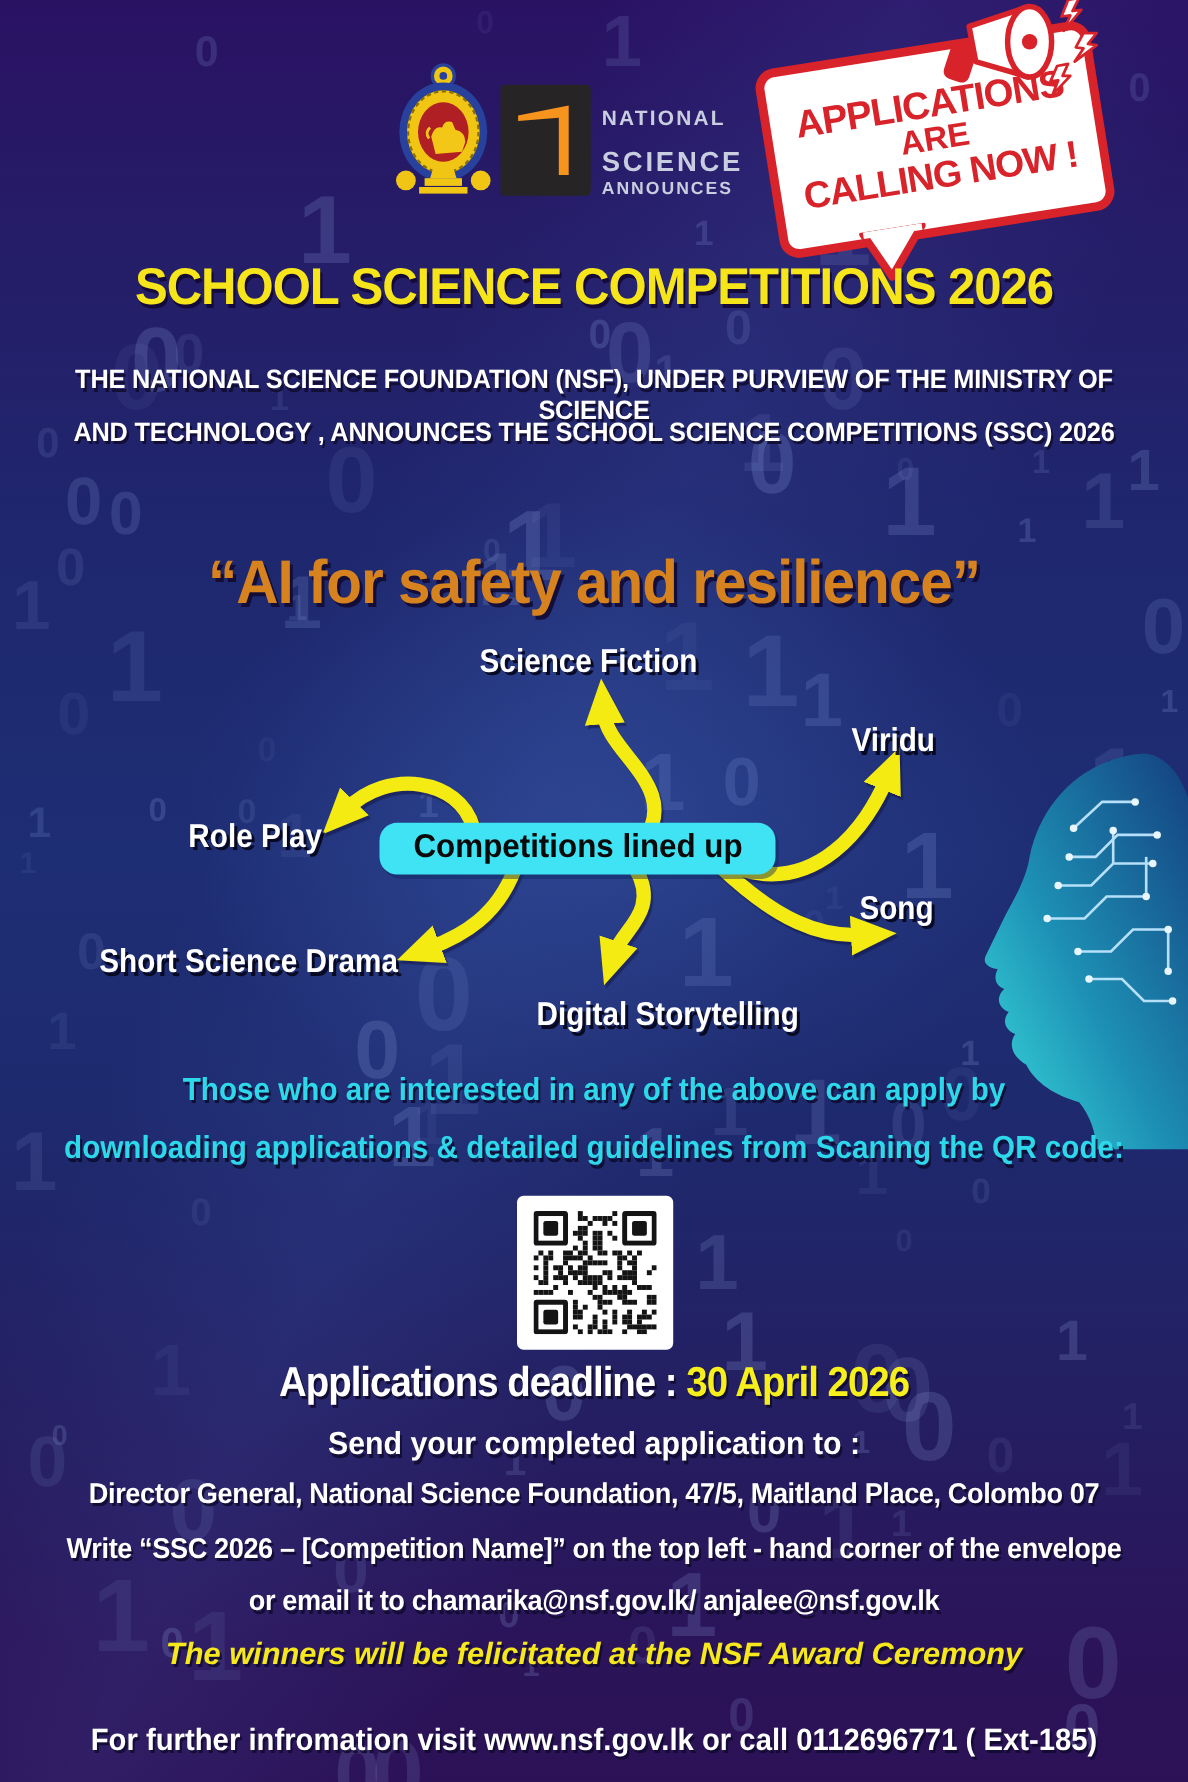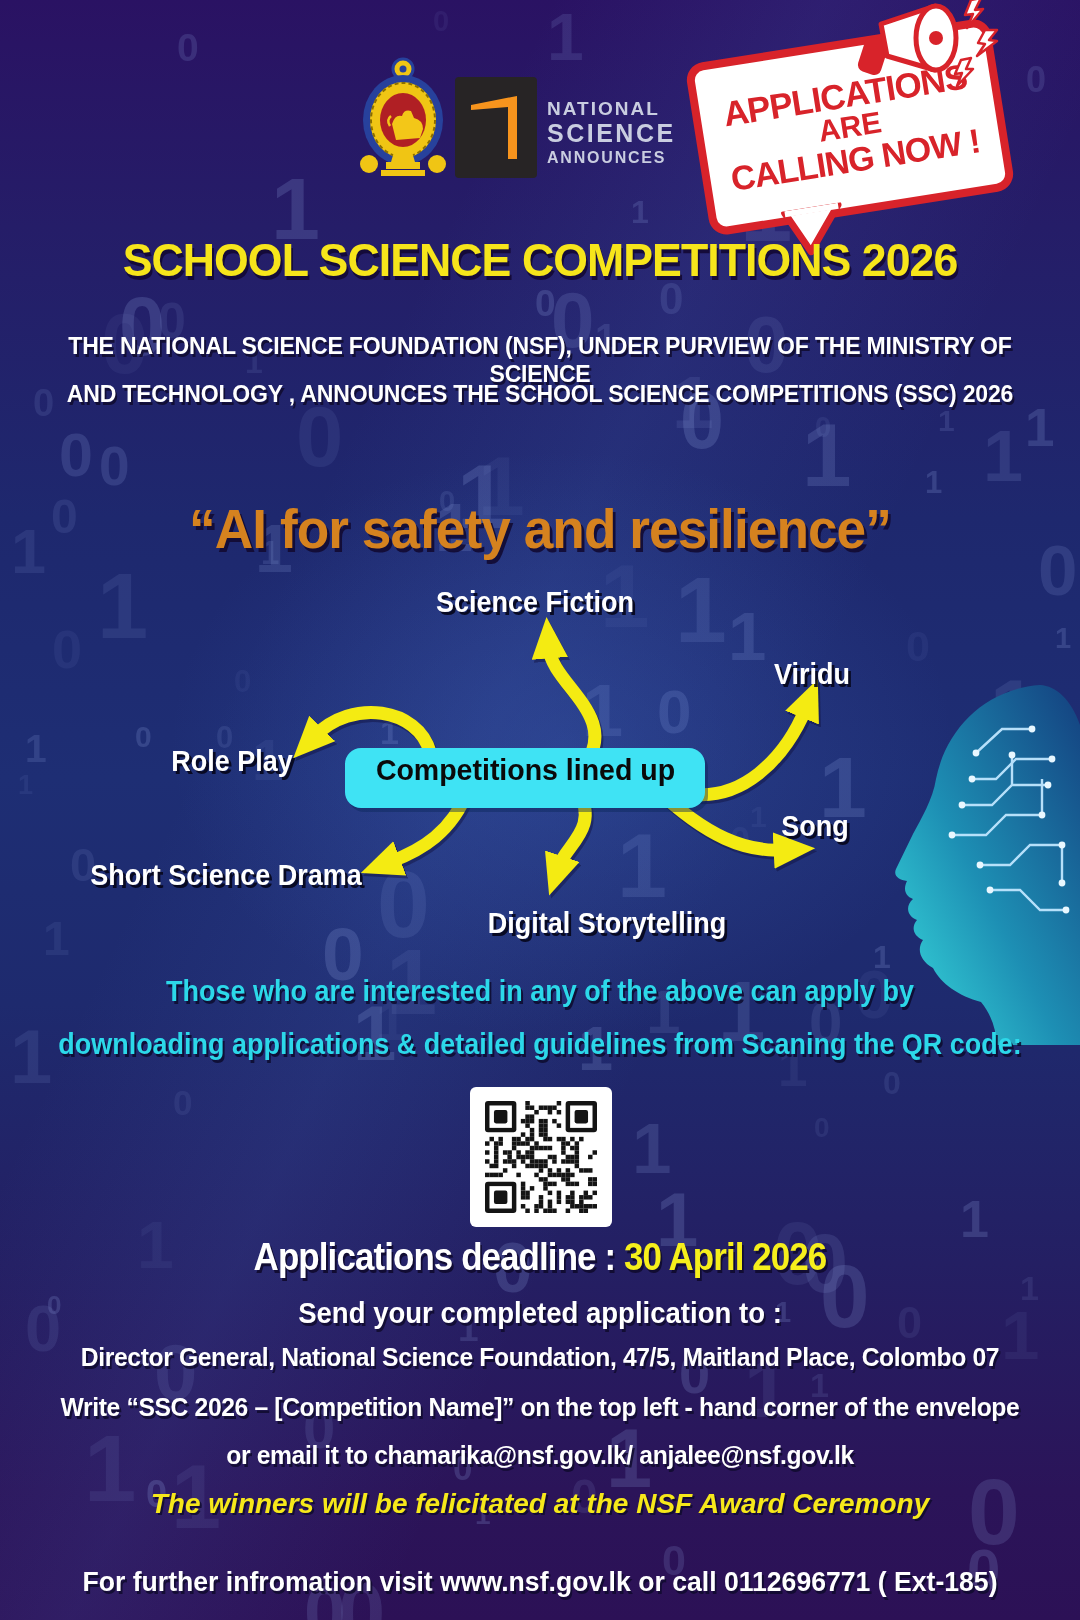--- a/index.html
+++ b/index.html
@@ -12,21 +12,21 @@
   .glow{position:absolute;inset:0;background:radial-gradient(ellipse 560px 420px at 52% 46%,rgba(70,110,200,.28),transparent 70%);}
   #binary-layer{position:absolute;inset:0;}
   #binary-layer span{position:absolute;color:#8fa3e0;font-weight:bold;line-height:1;}
 
   
   .emblem{position:absolute;left:356px;top:56px;}
   .nsf-mark{position:absolute;left:455px;top:77px;width:82px;height:101px;background:#272425;border-radius:4px;}
   .nsf-mark svg{position:absolute;inset:0;}
   .nsf-text{position:absolute;left:547px;top:99px;color:#c9cde0;font-family:Liberation Sans, sans-serif;line-height:1;}
   .nsf-text .l1{font-size:19px;letter-spacing:2px;}
-  .nsf-text .l2{font-size:25px;letter-spacing:2.5px;margin-top:3px;}
+  .nsf-text .l2{font-size:25px;letter-spacing:2.5px;margin-top:17px;}
   .nsf-text .l3{font-size:16px;letter-spacing:1.8px;margin-top:4px;}
 
   
   .badge{
     position:absolute;left:696px;top:40px;width:292px;height:158px;
     background:#fff;border:8px solid #d8232a;border-radius:18px;
     transform:rotate(-9deg);
     display:flex;flex-direction:column;align-items:center;justify-content:center;
     color:#d8232a;text-align:center;line-height:1.02;
   }
@@ -51,21 +51,21 @@
   #arrows{position:absolute;left:0;top:560px;filter:drop-shadow(2px 3px 0 rgba(15,15,60,.45));}
   .dlabel{position:absolute;color:#fff;font-size:30px;white-space:nowrap;
     transform:translateX(-50%) scaleX(.9);text-shadow:3px 3px 0 rgba(5,5,25,.9);}
   .lab-sf{left:535px;top:585px;}
   .lab-vi{left:812px;top:657px;}
   .lab-rp{left:232px;top:744px;}
   .lab-sd{left:226px;top:858px;}
   .lab-ds{left:607px;top:906px;}
   .lab-so{left:815px;top:809px;}
   .center-box{
-    position:absolute;left:345px;top:748px;width:360px;height:60px;line-height:44px;
+    position:absolute;left:345px;top:748px;width:360px;height:47px;line-height:44px;
     background:#3fe3f4;border-radius:16px;color:#0a0a0a;font-size:30px;text-align:center;
     transform:scaleX(1);box-shadow:3px 4px 0 rgba(10,40,90,.45);white-space:nowrap;
   }
   .center-box span{display:inline-block;transform:scaleX(.95);}
 
   
   .head{position:absolute;left:890px;top:683px;}
 
   
   .apply{position:absolute;left:0;width:100%;text-align:center;color:#2cd8e9;font-size:29px;

